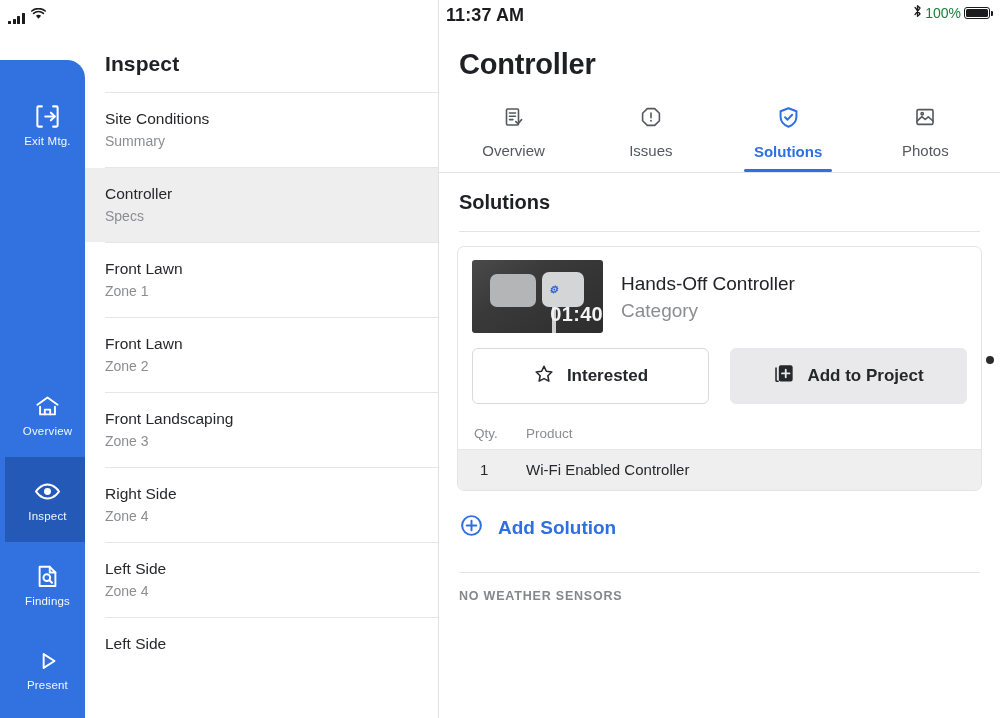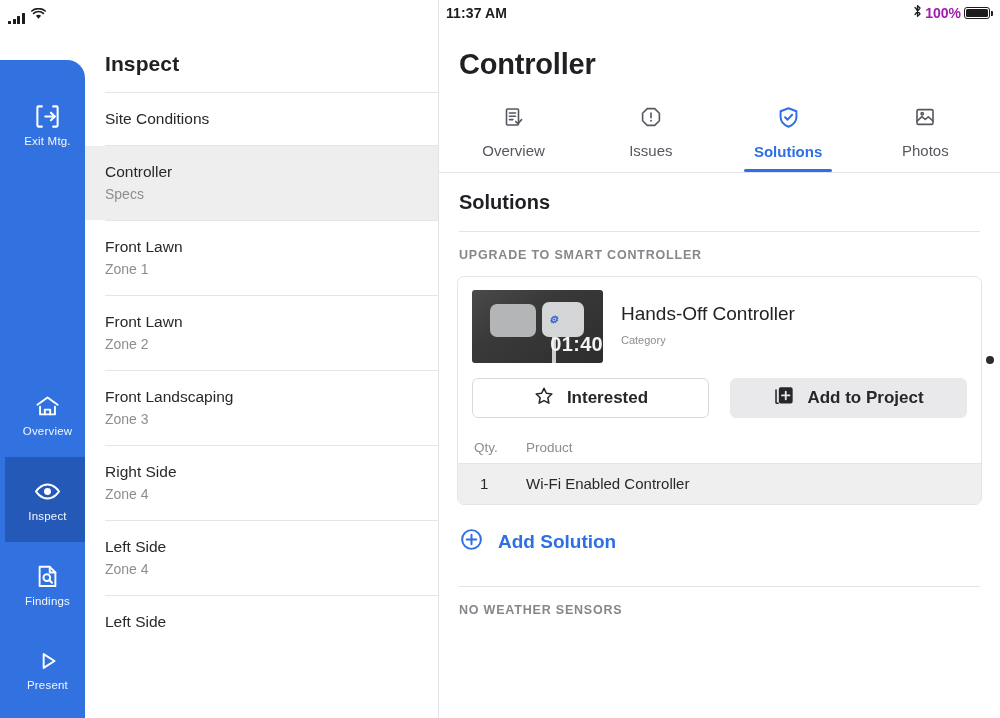--- a/index.html
+++ b/index.html
@@ -7,23 +7,23 @@
     width: 1000px; height: 718px;
     font-family: "Liberation Sans", sans-serif;
     background: #ffffff;
     overflow: hidden;
   }
   #app { position: relative; width: 1000px; height: 718px; background: #ffffff; }
 
   
   .statusbar { position: absolute; top: 0; left: 0; width: 1000px; height: 30px; }
   .sb-left { position: absolute; left: 8px; top: 6px; display: flex; align-items: flex-end; gap: 6px; }
-  .sb-mid  { position: absolute; left: 446px; top: 5px; font-size: 14px; font-weight: 600; color: #1c1c1e; letter-spacing: .1px;}
+  .sb-mid  { position: absolute; left: 446px; top: 5px; font-size: 18px; font-weight: 600; color: #1c1c1e; letter-spacing: .1px;}
   .sb-right{ position: absolute; right: 10px; top: 4px; display: flex; align-items: center; gap: 3px; }
-  .sb-pct { font-size: 14px; font-weight: 700; color: #a21caf; }
+  .sb-pct { font-size: 14px; font-weight: 400; color: #15803d; }
   .bars { display: flex; align-items: flex-end; gap: 1.5px; height: 11px; }
   .bars i { display:block; width: 3px; background: #1c1c1e; border-radius: .5px; }
   .bars i:nth-child(1){height:3px} .bars i:nth-child(2){height:5px}
   .bars i:nth-child(3){height:8px} .bars i:nth-child(4){height:11px}
   .batt { position: relative; width: 26px; height: 12px; border: 1.4px solid #1c1c1e; border-radius: 3px; }
   .batt::after { content:""; position:absolute; right:-4px; top:3.4px; width:2.4px; height:5px; background:#1c1c1e; border-radius:0 1px 1px 0;}
   .batt i { position:absolute; left:1.4px; top:1.4px; bottom:1.4px; right:1.4px; background:#1c1c1e; border-radius:1.5px;}
 
   
   .rail {
@@ -73,24 +73,24 @@
   .card { margin: 14px 18px 0 18px; border: 1px solid #e4e4e6; border-radius: 7px; background: #fff; overflow: hidden; }
   .card-top { display: flex; align-items: center; gap: 18px; padding: 13px 14px 9px 14px; }
   .thumb { position: relative; width: 131px; height: 73px; border-radius: 3px; overflow: hidden;
            background: linear-gradient(145deg,#4a4a4a 0%, #3a3a3a 35%, #2d2d2d 100%); flex: none; }
   .thumb .dev1 { position:absolute; left: 18px; top: 14px; width: 46px; height: 33px; background:#b4b5b7; border-radius: 7px;}
   .thumb .dev2 { position:absolute; left: 70px; top: 12px; width: 42px; height: 35px; background:#d4d5d7; border-radius: 7px;}
   .thumb .dev2 i { position:absolute; left:7px; top:12px; font-size:10px; color:#2b5fd0; font-weight:700;}
   .thumb .pole { position:absolute; left: 80px; top: 47px; width: 4px; height: 26px; background:#cfcfcf;}
   .thumb .dur { position:absolute; right: 0; bottom: 7px; font-size: 20px; font-weight: 600; color: #f3f3f3; letter-spacing:.3px;}
   .prod-name { font-size: 19px; color: #222327; line-height: 26px; }
-  .prod-cat  { font-size: 11px; color: #8b8d91; line-height: 23px; margin-top: 2px;}
+  .prod-cat  { font-size: 19px; color: #8b8d91; line-height: 23px; margin-top: 2px;}
 
   .card-actions { display: flex; gap: 21px; padding: 6px 14px 14px 14px; }
-  .btn { flex: 1 1 0; height: 40px; border-radius: 6px; display: flex; align-items: center; justify-content: center;
+  .btn { flex: 1 1 0; height: 56px; border-radius: 6px; display: flex; align-items: center; justify-content: center;
          gap: 12px; font-size: 17px; font-weight: 600; color: #26272b; cursor: pointer; }
   .btn.outline { background: #ffffff; border: 1px solid #d9d9dc; }
   .btn.filled  { background: #e9e9ec; border: 1px solid #e9e9ec; }
 
   .tbl-head { display: flex; padding: 8px 14px 8px 16px; }
   .tbl-head div { font-size: 13.5px; color: #8b8d91; }
   .tbl-row { display: flex; padding: 11px 14px 12px 16px; background: #efefef; border-top: 1px solid #e6e6e8;}
   .tbl-row div { font-size: 15px; color: #27282b; }
   .col-qty { width: 52px; }
   .col-prod{ flex: 1 1 auto; }
@@ -194,20 +194,21 @@
       <span class="rlabel">Present</span>
     </div>
   </div>
 
   <div class="listcol">
     <div class="list-title">Inspect</div>
     <div class="list-sep"></div>
 
     <div class="list-item">
       <div class="li-title">Site Conditions</div>
+      <div class="li-sub">Summary</div>
     </div>
     <div class="list-sep"></div>
 
     <div class="list-item selected">
       <div class="li-title">Controller</div>
       <div class="li-sub">Specs</div>
     </div>
 
     <div class="list-sep"></div>
 
@@ -301,21 +302,20 @@
         </span>
         <span class="tlabel">Photos</span>
 
       </div>
     </div>
     <div class="tabs-rule"></div>
 
     <div class="section-title">Solutions</div>
     <div class="hr"></div>
 
-    <div class="group-label">UPGRADE TO SMART CONTROLLER</div>
 
     <div class="card">
       <div class="card-top">
         <div class="thumb">
           <span class="dev1"></span>
           <span class="dev2">
               <i>⚙</i>
             </span>
           <span class="pole"></span>
           <span class="dur">01:40</span>

